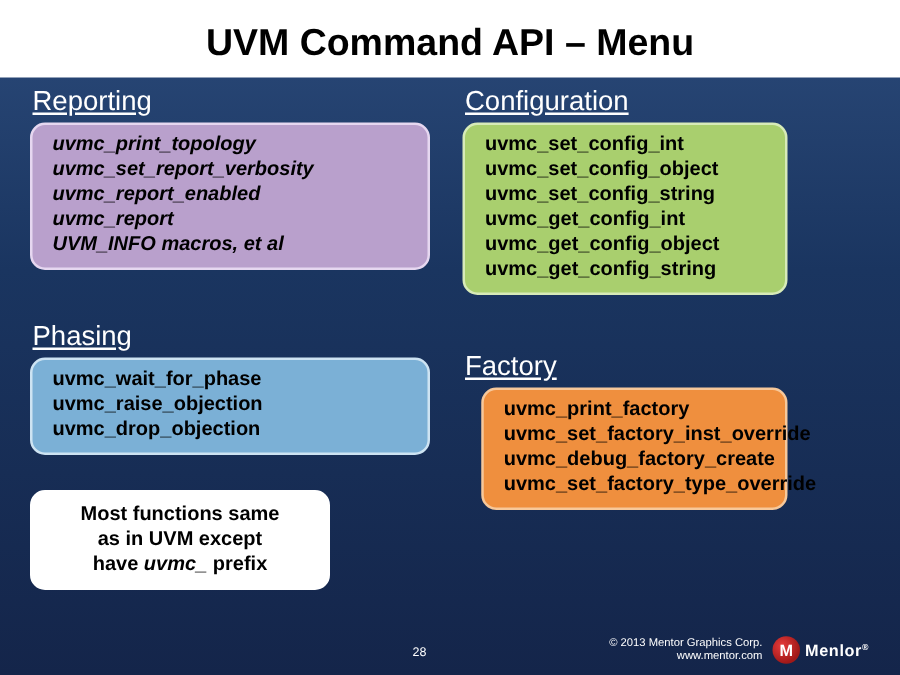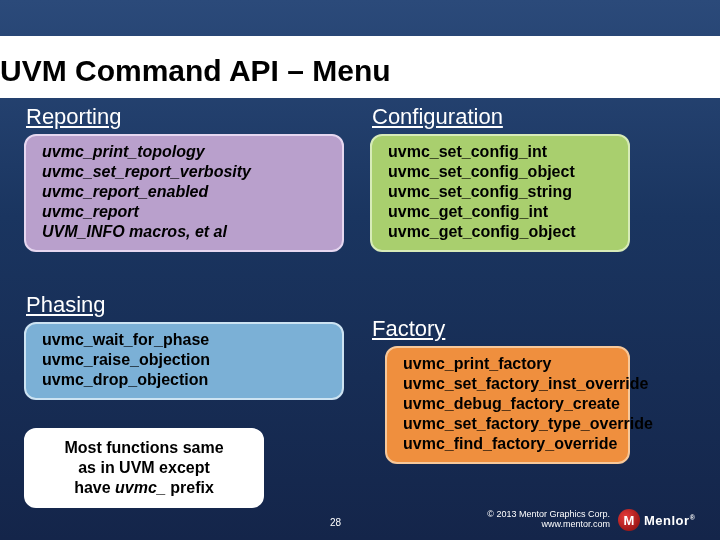--- a/index.html
+++ b/index.html
@@ -8,23 +8,23 @@
     height: 540px;
     background: linear-gradient(to bottom, #2b4a7a 0%, #1a3560 40%, #14254a 100%);
     font-family: Arial, Helvetica, sans-serif;
     overflow: hidden;
     position: relative;
   }
   .title {
     color: #000;
     font-size: 30px;
     font-weight: bold;
+    text-align: center;
     padding: 18px 0 10px 0;
     background: #fff;
-    margin-top: 36px;
   }
   .content {
     position: relative;
     padding: 16px 36px 0 24px;
     height: 440px;
   }
   .col { position: absolute; }
   .left { left: 24px; width: 320px; }
   .right { left: 370px; width: 260px; }
 
@@ -138,31 +138,31 @@
   </div>
 
   <div class="col right config-pos">
     <div class="section-hdr">Configuration</div>
     <div class="card green">
       <div>uvmc_set_config_int</div>
       <div>uvmc_set_config_object</div>
       <div>uvmc_set_config_string</div>
       <div>uvmc_get_config_int</div>
       <div>uvmc_get_config_object</div>
+      <div>uvmc_get_config_string</div>
     </div>
   </div>
 
   <div class="col right factory-pos">
     <div class="section-hdr">Factory</div>
     <div class="card orange">
       <div>uvmc_print_factory</div>
       <div>uvmc_set_factory_inst_override</div>
       <div>uvmc_debug_factory_create</div>
       <div>uvmc_set_factory_type_override</div>
-      <div>uvmc_find_factory_override</div>
     </div>
   </div>
 
 </div>
 
 <div class="footer">
   <div class="slide-num">28</div>
   <div class="copyright">
     <div>© 2013 Mentor Graphics Corp.</div>
     <div>www.mentor.com</div>

